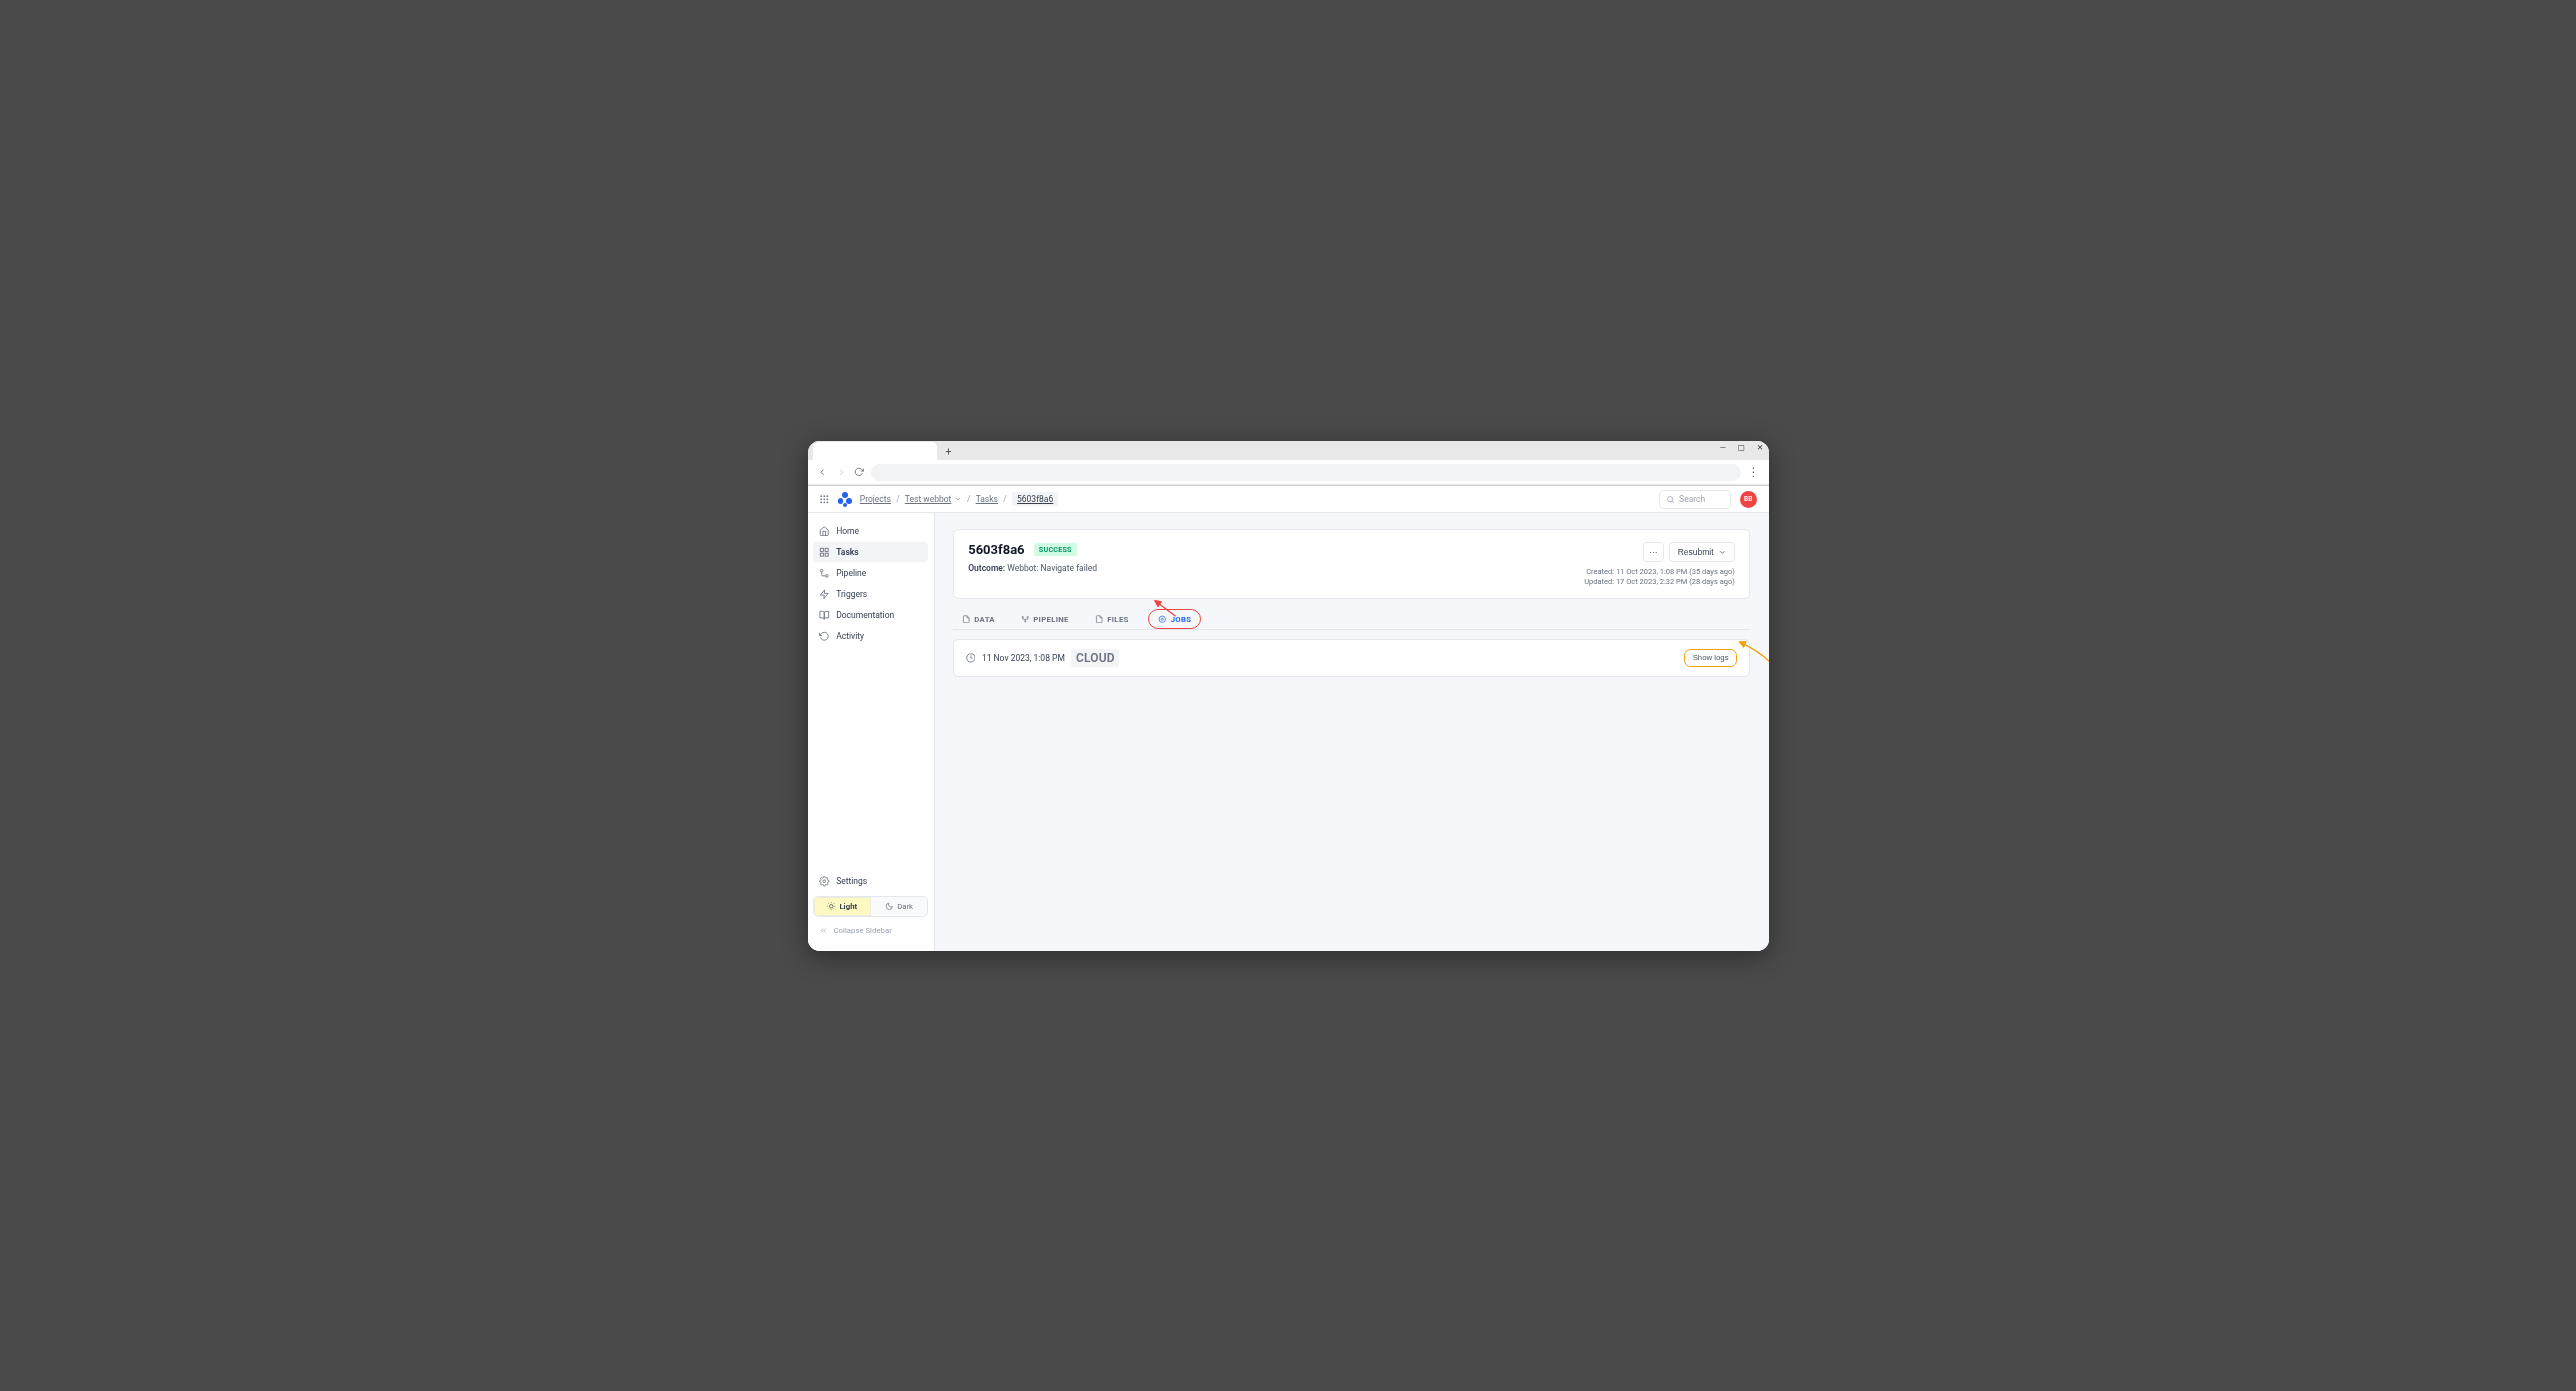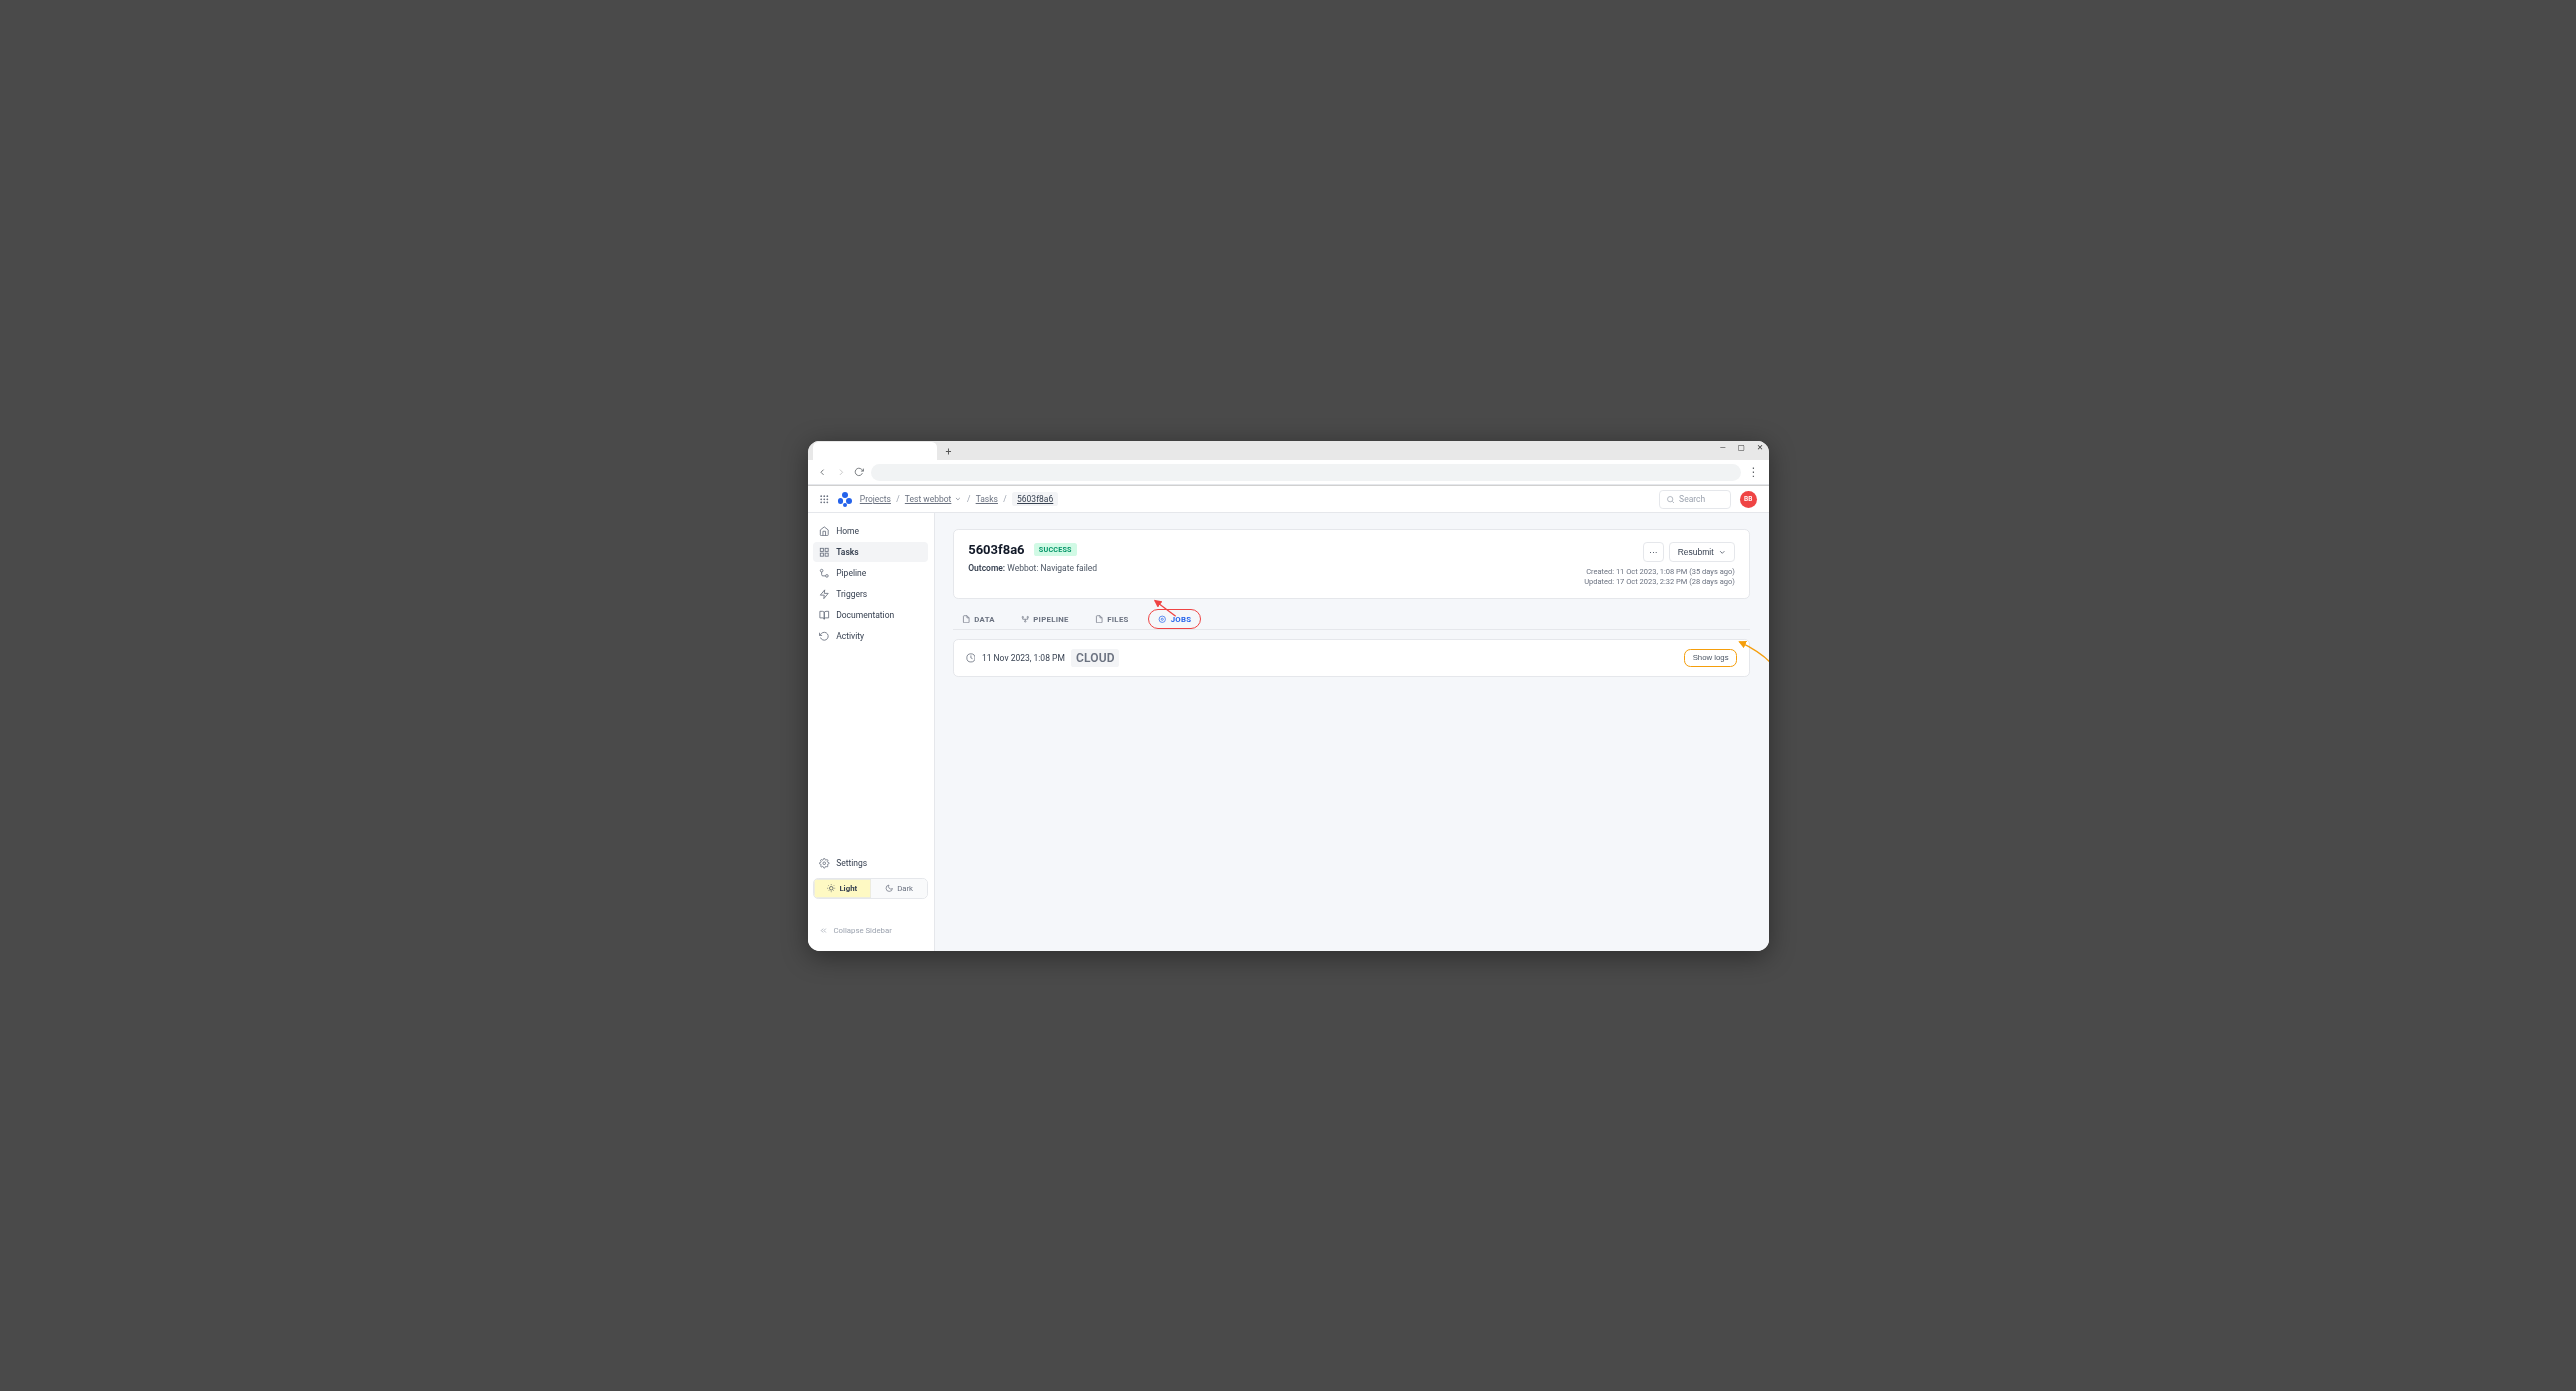--- a/index.html
+++ b/index.html
@@ -84,21 +84,21 @@
   margin-top:5.2px;
 }
 .theme-btn {
   flex:1; padding:4.6px 0; display:flex; align-items:center; justify-content:center; gap:3.9px;
   font-size:7.8px; cursor:pointer; color:#374151;
 }
 .theme-btn.active { background:#fef9c3; box-shadow: 0 0 0 0.7px #e5e7eb inset; font-weight:700; }
 .theme-btn.inactive { background:#f9fafb; color:#6b7280; }
 .collapse-row {
   display:flex; align-items:center; gap:5.2px; padding:5.2px 6.5px; font-size:7.8px; color:#9ca3af;
-  cursor:pointer; margin-top:22px;text-align:center;
+  cursor:pointer; margin-top:4px;text-align:center;
 }
 
 .main { flex:1; background:#f5f7fa; padding: 15.7px 18.3px; overflow:auto; position:relative; }
 .card {
   background:#fff; border:0.7px solid #e5e7eb; border-radius:5.2px; padding:11.8px 14.4px;
 }
 .head-card { display:flex; justify-content:space-between; align-items:flex-start; }
 .title-row { display:flex; align-items:center; gap:9.1px; }
 .title { font-size:13px; font-weight:700; color:#111827; }
 .badge-success {

